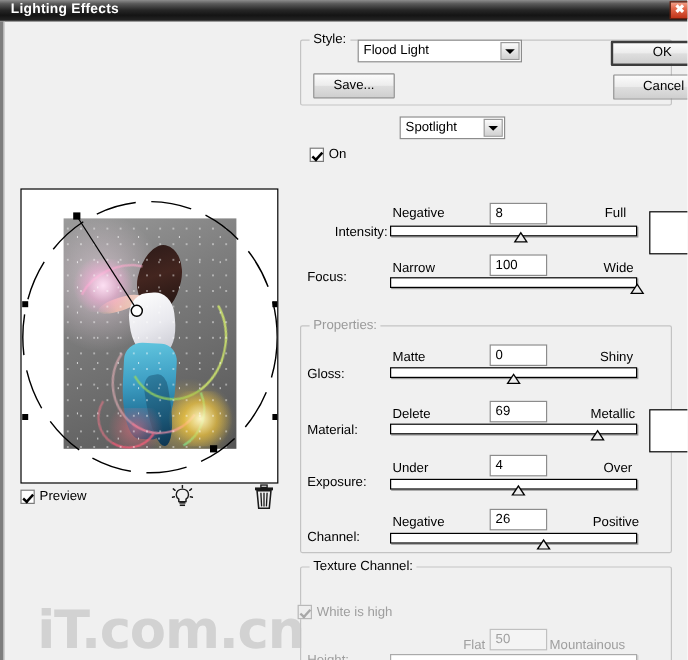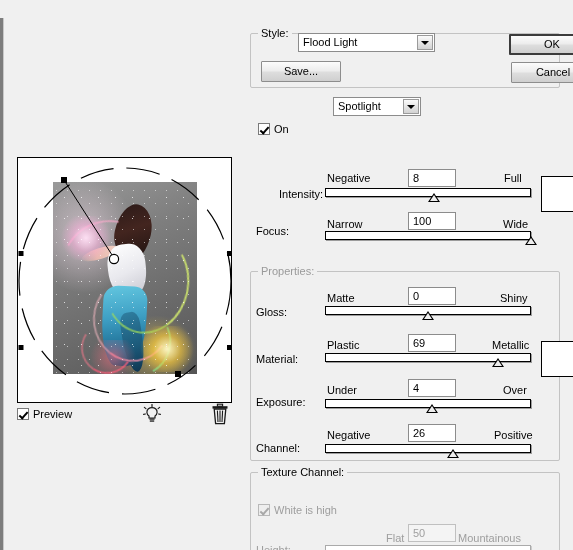--- a/index.html
+++ b/index.html
@@ -338,23 +338,28 @@
     display: flex;
     align-items: center;
     gap: 4px;
   }
 </style>
 </head>
 <body>
 
 <div id="app">
 
+  <div class="titlebar">
+    <div class="titlebar-text">Lighting Effects</div>
+    <div class="close-btn">✖</div>
+  </div>
 
   <div class="dialog-body">
 
+    <div class="watermark">iT.com.cn</div>
 
     <div class="preview-box">
       <div class="preview-image">
         <div class="fig hair"></div>
         <div class="fig arm"></div>
         <div class="fig top-white"></div>
         <div class="fig jeans"></div>
         <div class="fig leg2"></div>
         <div class="streak s1"></div>
         <div class="streak s2"></div>
@@ -409,21 +414,21 @@
       <rect x="6.4" y="1.2" width="5.2" height="2" fill="none" stroke="#1a1a1a" stroke-width="1.1"></rect>
     </svg>
 
     <div class="group" style="left:247px; top:15px; width:310px; height:55px;">
       <span class="group-legend">Style:</span>
     </div>
     <div class="combo" style="left:295px; top:15px; width:137px;">
       <span class="combo-text">Flood Light</span>
       <span class="combo-arrow"></span>
     </div>
-    <div class="btn" style="left:258px; top:43px; width:80px;">Save...</div>
+    <div class="btn" style="left:258px; top:43px; width:68px;">Save...</div>
 
     <div class="btn default" style="left:506px; top:16px; width:86px;">OK</div>
     <div class="btn" style="left:508px; top:44px; width:84px;">Cancel</div>
 
     <div class="combo" style="left:330px; top:79px; width:88px;">
       <span class="combo-text">Spotlight</span>
       <span class="combo-arrow"></span>
     </div>
     <div class="checkrow" style="left:255px; top:105px;">
       <span class="cb checked"></span>
@@ -457,21 +462,21 @@
     <span class="lbl" style="left:253px; top:288px;">Gloss:</span>
     <span class="lbl" style="left:324px; top:274px;">Matte</span>
     <span class="lbl" style="left:497px; top:274px;">Shiny</span>
     <div class="numbox" style="left:405px; top:269px;">0</div>
     <div class="slider" style="left:322px; top:288px; width:206px;">
       <div class="track" style="width:206px;"></div>
       <div class="thumb" style="left: 50%;"></div>
     </div>
 
     <span class="lbl" style="left:253px; top:335px;">Material:</span>
-    <span class="lbl" style="left:324px; top:321px;">Plastic</span>
+    <span class="lbl" style="left:324px; top:321px;">Delete</span>
     <span class="lbl" style="left:489px; top:321px;">Metallic</span>
     <div class="numbox" style="left:405px; top:316px;">69</div>
     <div class="slider" style="left:322px; top:335px; width:206px;">
       <div class="track" style="width:206px;"></div>
       <div class="thumb" style="left: 84%;"></div>
     </div>
 
     <div class="swatch" style="left: 538px; top: 323px; background: rgb(255, 255, 255);"></div>
 
     <span class="lbl" style="left:253px; top:378px;">Exposure:</span>
@@ -488,21 +493,21 @@
     <span class="lbl" style="left:491px; top:411px;">Positive</span>
     <div class="numbox" style="left:405px; top:406px;">26</div>
     <div class="slider" style="left:322px; top:426px; width:206px;">
       <div class="track" style="width:206px;"></div>
       <div class="thumb" style="left: 62%;"></div>
     </div>
 
     <div class="group" style="left:247px; top:454px; width:310px; height:95px;">
       <span class="group-legend">Texture Channel:</span>
     </div>
-    <div class="checkrow" style="left:255px; top:486px;">
+    <div class="checkrow" style="left:245px; top:486px;">
       <span class="cb checked disabled"></span>
       <span class="lbl dim" style="position:static;">White is high</span>
     </div>
 
     <span class="lbl dim" style="left:253px; top:526px;">Height:</span>
     <span class="lbl dim" style="left:383px; top:514px;">Flat</span>
     <span class="lbl dim" style="left:455px; top:514px;">Mountainous</span>
     <div class="numbox disabled" style="left:405px; top:506px;">50</div>
     <div class="slider disabled" style="left:322px; top:527px; width:206px;">
       <div class="track" style="width:206px;"></div>

